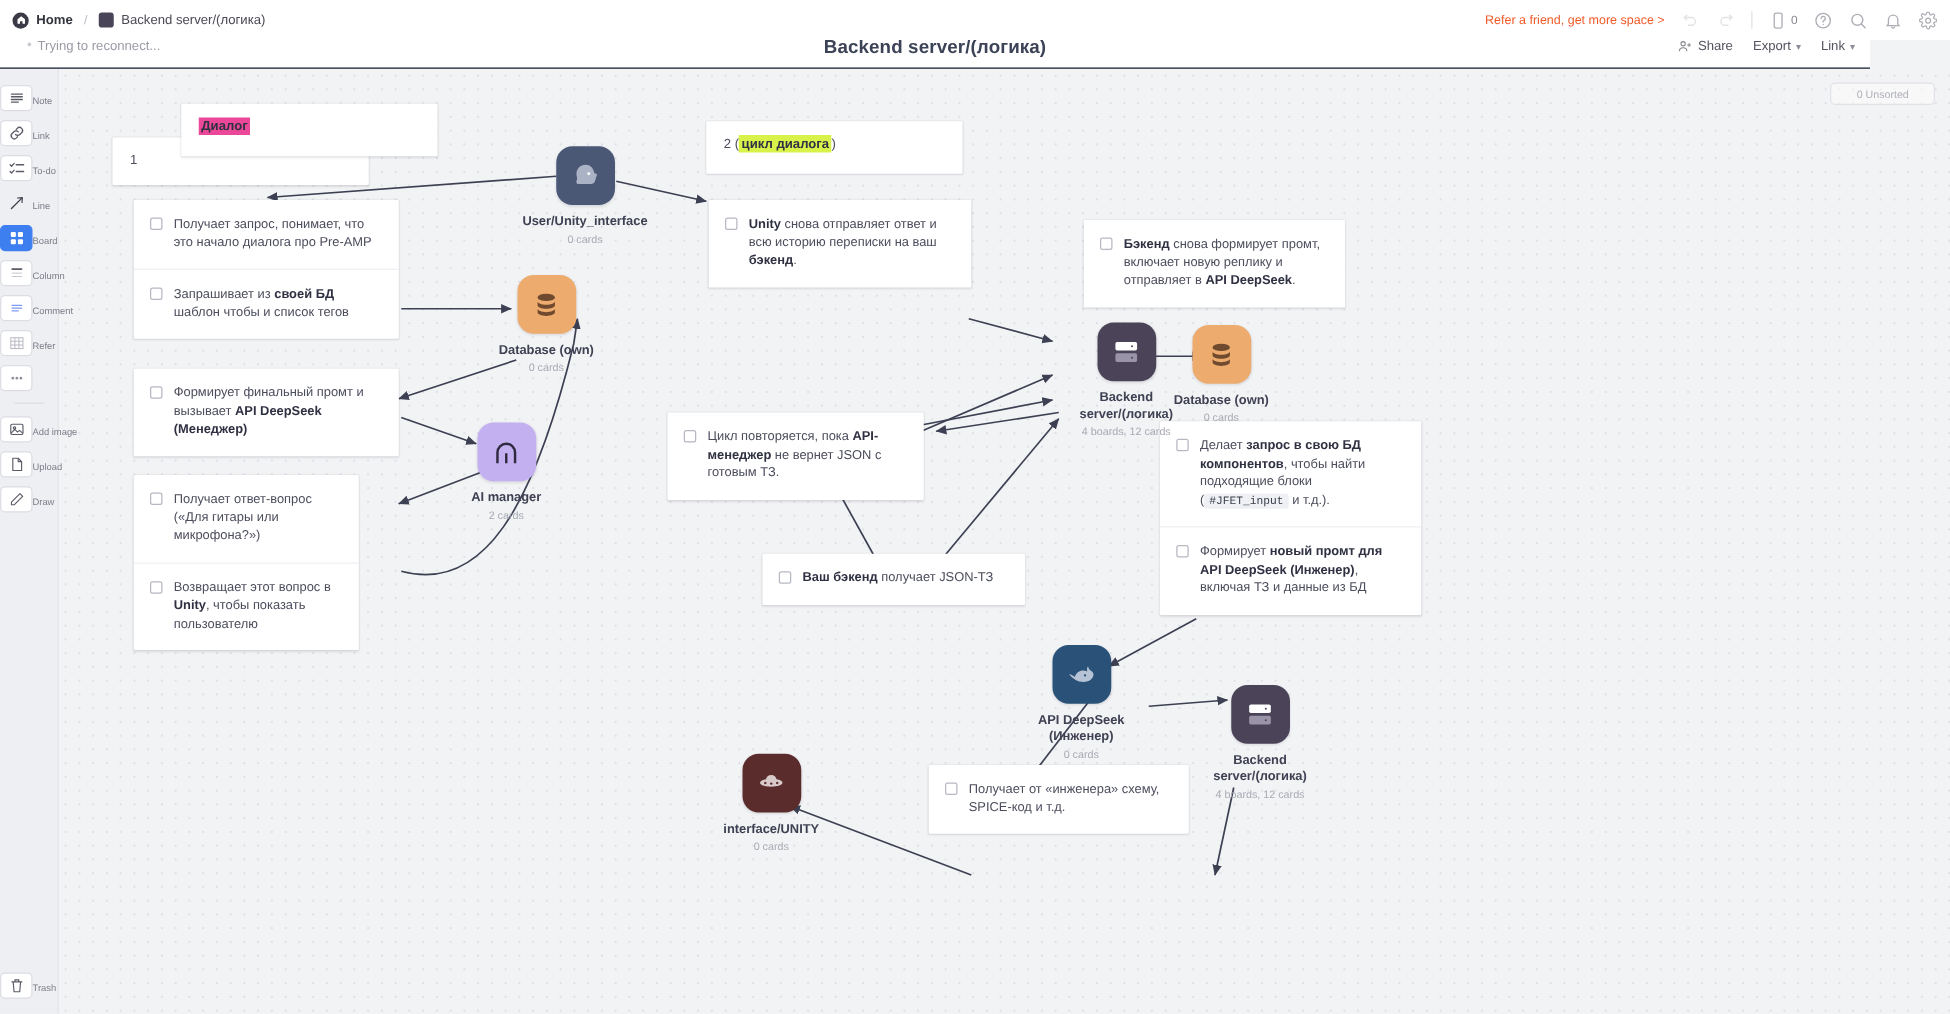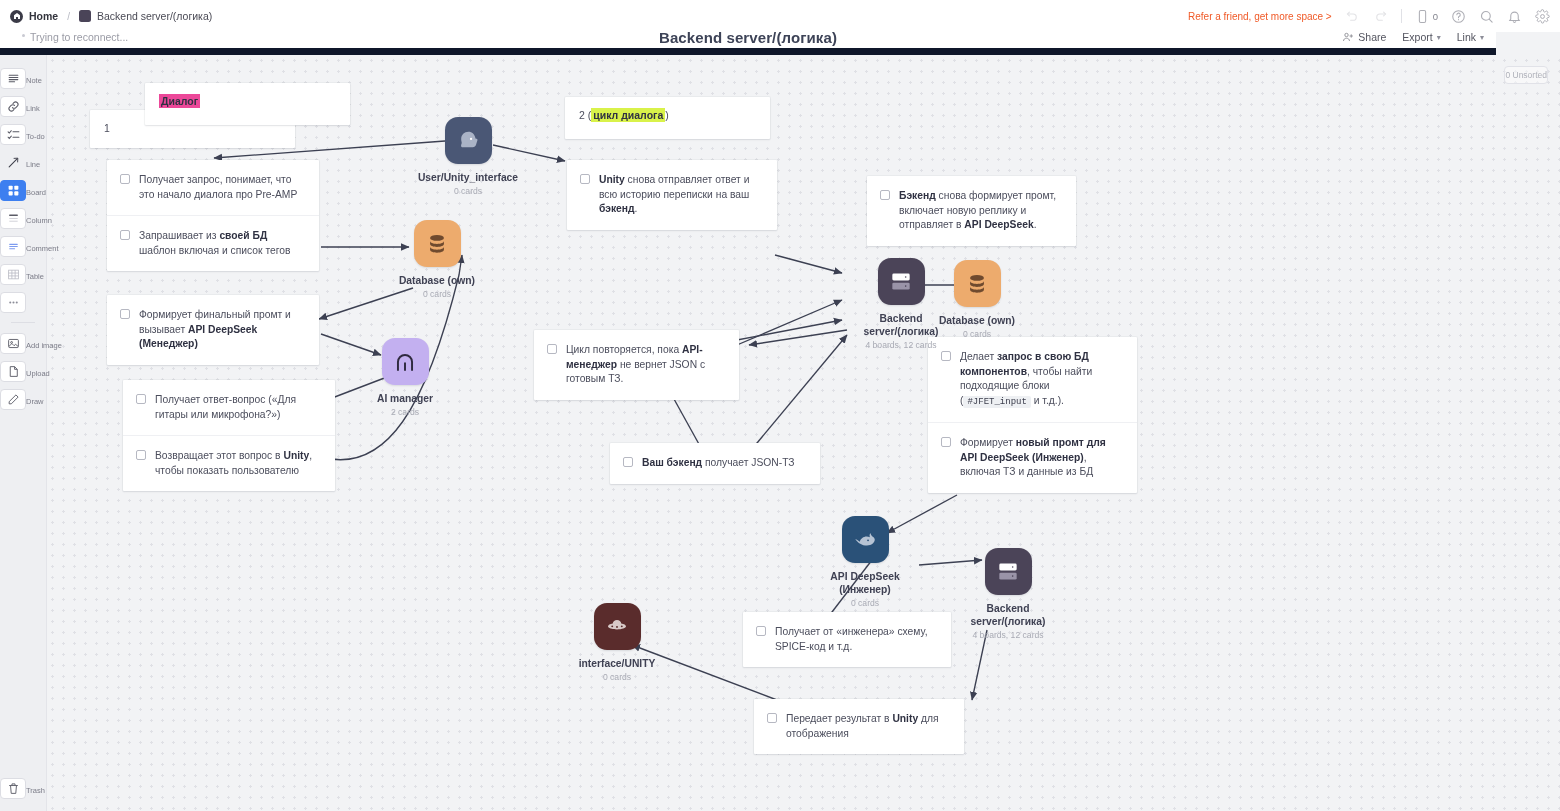--- a/index.html
+++ b/index.html
@@ -37,21 +37,21 @@
   .tb-ic { width: 15px; height: 15px; opacity: .62; cursor: pointer; }
   .tb-ic.dim { opacity: .28; }
   .tb-ic svg { width: 100%; height: 100%; display: block; }
   .tb-div { width: 1px; height: 14px; background: #e0e1e6; }
   .tb-phone { display: flex; align-items: center; gap: 3px; cursor: pointer; }
   .tb-phone-num { font-size: 9.5px; color: #83848e; }
 
   
   .subhead {
     position: absolute; top: 23px; left: 0; width: 1496px; height: 32px;
-    background: #fff; border-bottom: 7px solid #0f172a; z-index: 39;
+    background: #fff; border-bottom: 1px solid #0f172a; z-index: 39;
   }
   .reconnect {
     position: absolute; left: 30px; top: 8px;
     font-size: 10.5px; color: #9b9ca6;
   }
   .reconnect-dot {
     position: absolute; left: 22px; top: 11px; width: 3px; height: 3px;
     background: #c9cad2; border-radius: 50%;
   }
   .board-title {
@@ -96,21 +96,21 @@
     width: 1513px; height: 756px;
     background-color: #f2f3f5;
     background-image: radial-gradient(#dfe0e5 1px, transparent 1.1px);
     background-size: 11px 11px;
     overflow: hidden;
   }
   .unsorted {
     position: absolute; right: 12px; top: 11px;
     font-size: 8.5px; color: #aeb0b9;
     border: 1px solid #e1e2e8; border-radius: 4px;
-    padding: 3px 0; background: rgba(255,255,255,.45); cursor: pointer;
+    padding: 3px 20px; background: rgba(255,255,255,.45); cursor: pointer;
   }
 
   
   .card {
     position: absolute; background: #fff;
     box-shadow: 0 1px 2px rgba(40,44,63,.10), 0 0 0 1px rgba(40,44,63,.035);
     border-radius: 1px; cursor: pointer;
   }
   .todo-row {
     display: flex; gap: 9px; padding: 13px 14px 13px 13px;
@@ -319,21 +319,21 @@
     <span class="lbl">Comment</span>
   </div>
 
   <div class="tool">
     <span class="box">
       <svg viewBox="0 0 24 24" fill="none" stroke="#b9bac4" stroke-width="1.5">
           <rect x="3" y="4" width="18" height="16"></rect>
           <path d="M3 9.3h18M3 14.6h18M9 4v16M15 4v16"></path>
         </svg>
     </span>
-    <span class="lbl">Table</span>
+    <span class="lbl">Refer</span>
   </div>
 
   <div class="tool">
     <span class="box">
       <svg viewBox="0 0 24 24" fill="#8c8d98">
           <circle cx="6" cy="12" r="1.9"></circle>
           <circle cx="12" cy="12" r="1.9"></circle>
           <circle cx="18" cy="12" r="1.9"></circle>
         </svg>
     </span>
@@ -452,32 +452,32 @@
     </div>
   </div>
 
   <div class="card" style="left:60px; top:105px; width:212px;">
     <div class="todo-row">
       <span class="chk"></span>
       <span class="todo-txt">Получает запрос, понимает, что это начало диалога про Pre-AMP</span>
     </div>
     <div class="todo-row">
       <span class="chk"></span>
-      <span class="todo-txt"><span>Запрашивает из </span><b>своей БД</b><span> шаблон включая и список тегов</span></span>
+      <span class="todo-txt"><span>Запрашивает из </span><b>своей БД</b><span> шаблон чтобы и список тегов</span></span>
     </div>
   </div>
 
   <div class="card" style="left:60px; top:240px; width:212px;">
     <div class="todo-row">
       <span class="chk"></span>
       <span class="todo-txt"><span>Формирует финальный промт и вызывает </span><b>API DeepSeek (Менеджер)</b></span>
     </div>
   </div>
 
-  <div class="card" style="left:60px; top:325px; width:212px;margin-left:16px;">
+  <div class="card" style="left:60px; top:325px; width:180px;">
     <div class="todo-row">
       <span class="chk"></span>
       <span class="todo-txt">Получает ответ-вопрос («Для гитары или микрофона?»)</span>
     </div>
     <div class="todo-row">
       <span class="chk"></span>
       <span class="todo-txt"><span>Возвращает этот вопрос в </span><b>Unity</b><span>, чтобы показать пользователю</span></span>
     </div>
   </div>
 
@@ -520,26 +520,20 @@
     </div>
   </div>
 
   <div class="card" style="left:696px; top:557px; width:208px;">
     <div class="todo-row">
       <span class="chk"></span>
       <span class="todo-txt">Получает от «инженера» схему, SPICE-код и т.д.</span>
     </div>
   </div>
 
-  <div class="card" style="left:707px; top:644px; width:210px;">
-    <div class="todo-row">
-      <span class="chk"></span>
-      <span class="todo-txt"><span>Передает результат в </span><b>Unity</b><span> для отображения</span></span>
-    </div>
-  </div>
 
   <div class="node" style="left:361px; top:62px;">
     <span class="tile" style="background:#4a5775">
       <svg viewBox="0 0 24 24" fill="#aab3c6">
           <path d="M12.5 3.5c-4 0-6.8 2.9-6.8 6.6 0 1.6.5 2.5.5 3.6 0 1-.6 1.6-.6 2.6 0 .9.7 1.5 1.6 1.5h9.2c1.5 0 2.6-1 3-2.3l1.3-4.2c.2-.7-.2-1.2-.8-1.3l-1-.2c-.6-3.8-3.2-6.3-6.4-6.3z"></path>
           <circle cx="14.8" cy="10.1" r="1.05" fill="#fff"></circle>
         </svg>
     </span>
     <div class="nm">User/Unity_interface</div>
     <div class="sub">0 cards</div>

